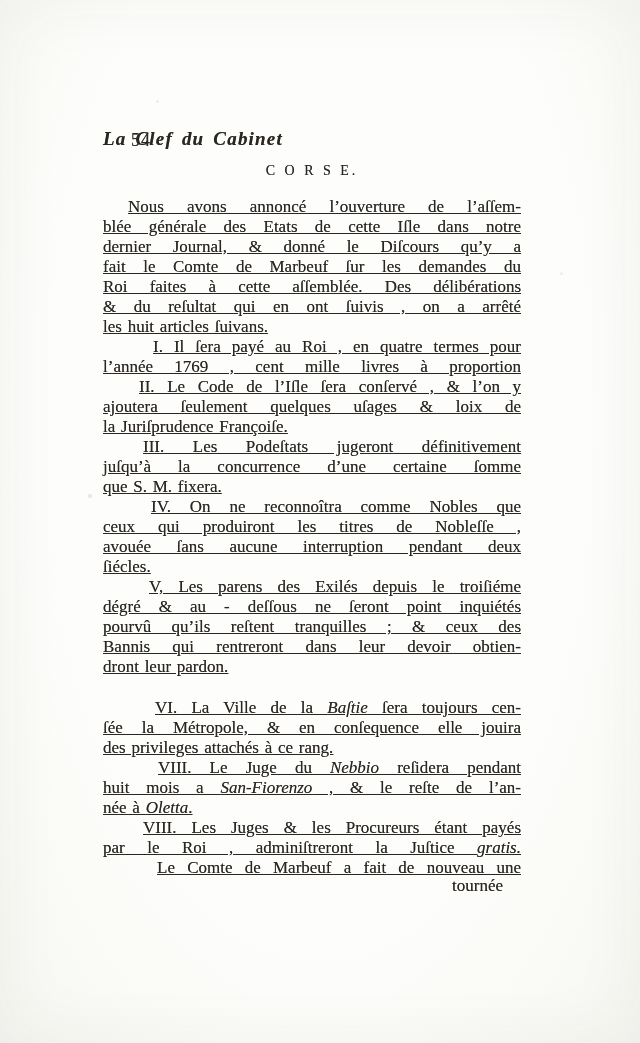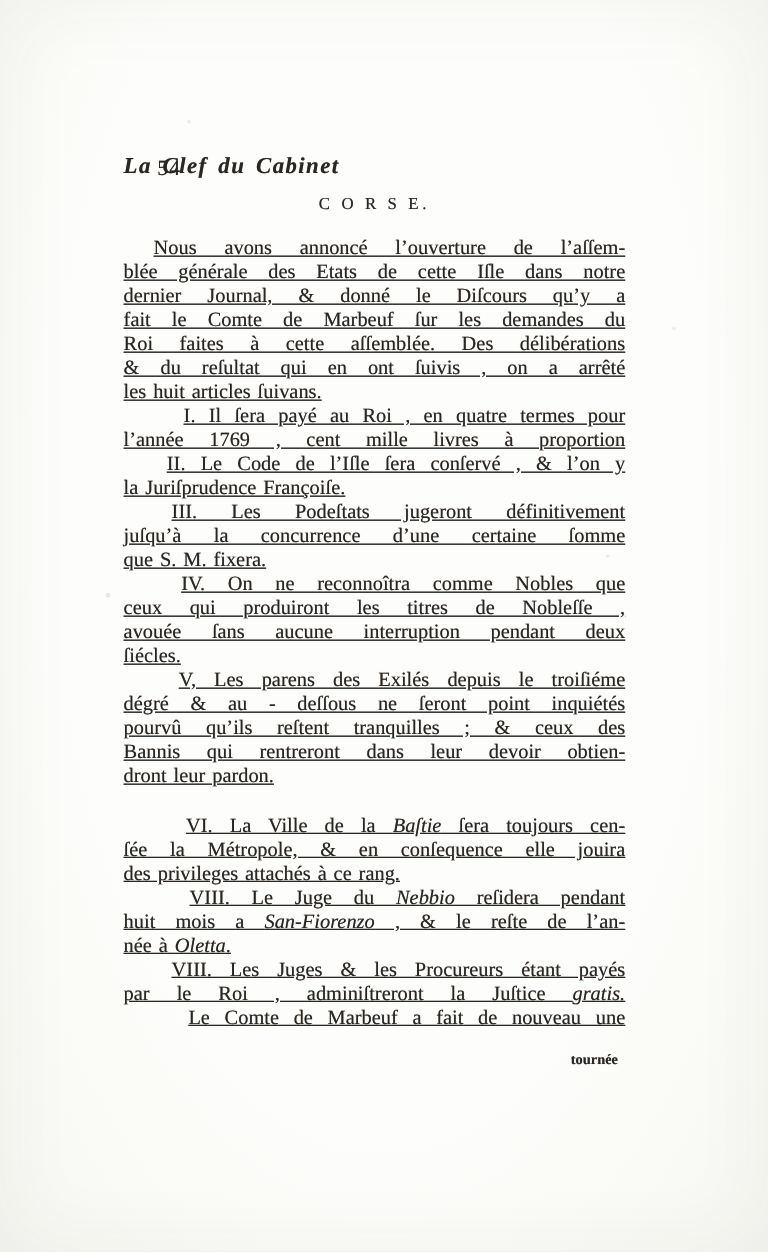--- a/index.html
+++ b/index.html
@@ -47,26 +47,25 @@
     word-spacing: 1.5px;
     text-align: justify;
     text-align-last: left;
     white-space: normal;
     overflow: visible;
   }
   .line.just { text-align-last: justify; }
   .line em { font-style: italic; }
   .catchword-row {
     position: absolute;
-    top: 876px; left: 115px; width: 418px;
+    top: 876px; left: 103px; width: 418px;
     text-align: right;
-    font-size: 12px;
+    font-size: 17px;
     padding-right: 0;
     box-sizing: border-box;
-    font-weight: bold;
   }
   .catchword-row span { padding-right: 18px; display: inline-block; }
 
   .speck { position: absolute; border-radius: 50%; background: rgba(70,65,55,0.12); }
   .s1 { left: 88px;  top: 494px; width: 4px; height: 4px; }
   .s2 { left: 120px; top: 609px; width: 3px; height: 3px; }
   .s3 { left: 560px; top: 272px; width: 3px; height: 3px; background: rgba(70,65,55,0.08); }
   .s4 { left: 156px; top: 100px; width: 3px; height: 3px; background: rgba(70,65,55,0.10); }
   .s5 { left: 505px; top: 462px; width: 3px; height: 3px; background: rgba(70,65,55,0.09); }
 </style>
@@ -86,20 +85,21 @@
       <div class="line just" style="padding-left: 25px;"><span>Nous avons annoncé l’ouverture de l’aſſem-</span></div>
       <div class="line just"><span>blée générale des Etats de cette Iſle dans notre</span></div>
       <div class="line just"><span>dernier Journal, &amp; donné le Diſcours qu’y a</span></div>
       <div class="line just"><span>fait le Comte de Marbeuf ſur les demandes du</span></div>
       <div class="line just"><span>Roi faites à cette aſſemblée. Des délibérations</span></div>
       <div class="line just"><span>&amp; du reſultat qui en ont ſuivis , on a arrêté</span></div>
       <div class="line"><span>les huit articles ſuivans.</span></div>
       <div class="line just" style="padding-left: 50px;"><span>I. Il ſera payé au Roi , en quatre termes pour</span></div>
       <div class="line just"><span>l’année 1769 , cent mille livres à proportion</span></div>
       <div class="line just" style="padding-left: 36px;"><span>II. Le Code de l’Iſle ſera conſervé , &amp; l’on y</span></div>
+      <div class="line just"><span>ajoutera ſeulement quelques uſages &amp; loix de</span></div>
       <div class="line"><span>la Juriſprudence Françoiſe.</span></div>
       <div class="line just" style="padding-left: 40px;"><span>III. Les Podeſtats jugeront définitivement</span></div>
       <div class="line just"><span>juſqu’à la concurrence d’une certaine ſomme</span></div>
       <div class="line"><span>que S. M. fixera.</span></div>
       <div class="line just" style="padding-left: 48px;"><span>IV. On ne reconnoîtra comme Nobles que</span></div>
       <div class="line just"><span>ceux qui produiront les titres de Nobleſſe ,</span></div>
       <div class="line just"><span>avouée ſans aucune interruption pendant deux</span></div>
       <div class="line"><span>ſiécles.</span></div>
       <div class="line just" style="padding-left: 46px;"><span>V, Les parens des Exilés depuis le troiſiéme</span></div>
       <div class="line just"><span>dégré &amp; au - deſſous ne ſeront point inquiétés</span></div>

